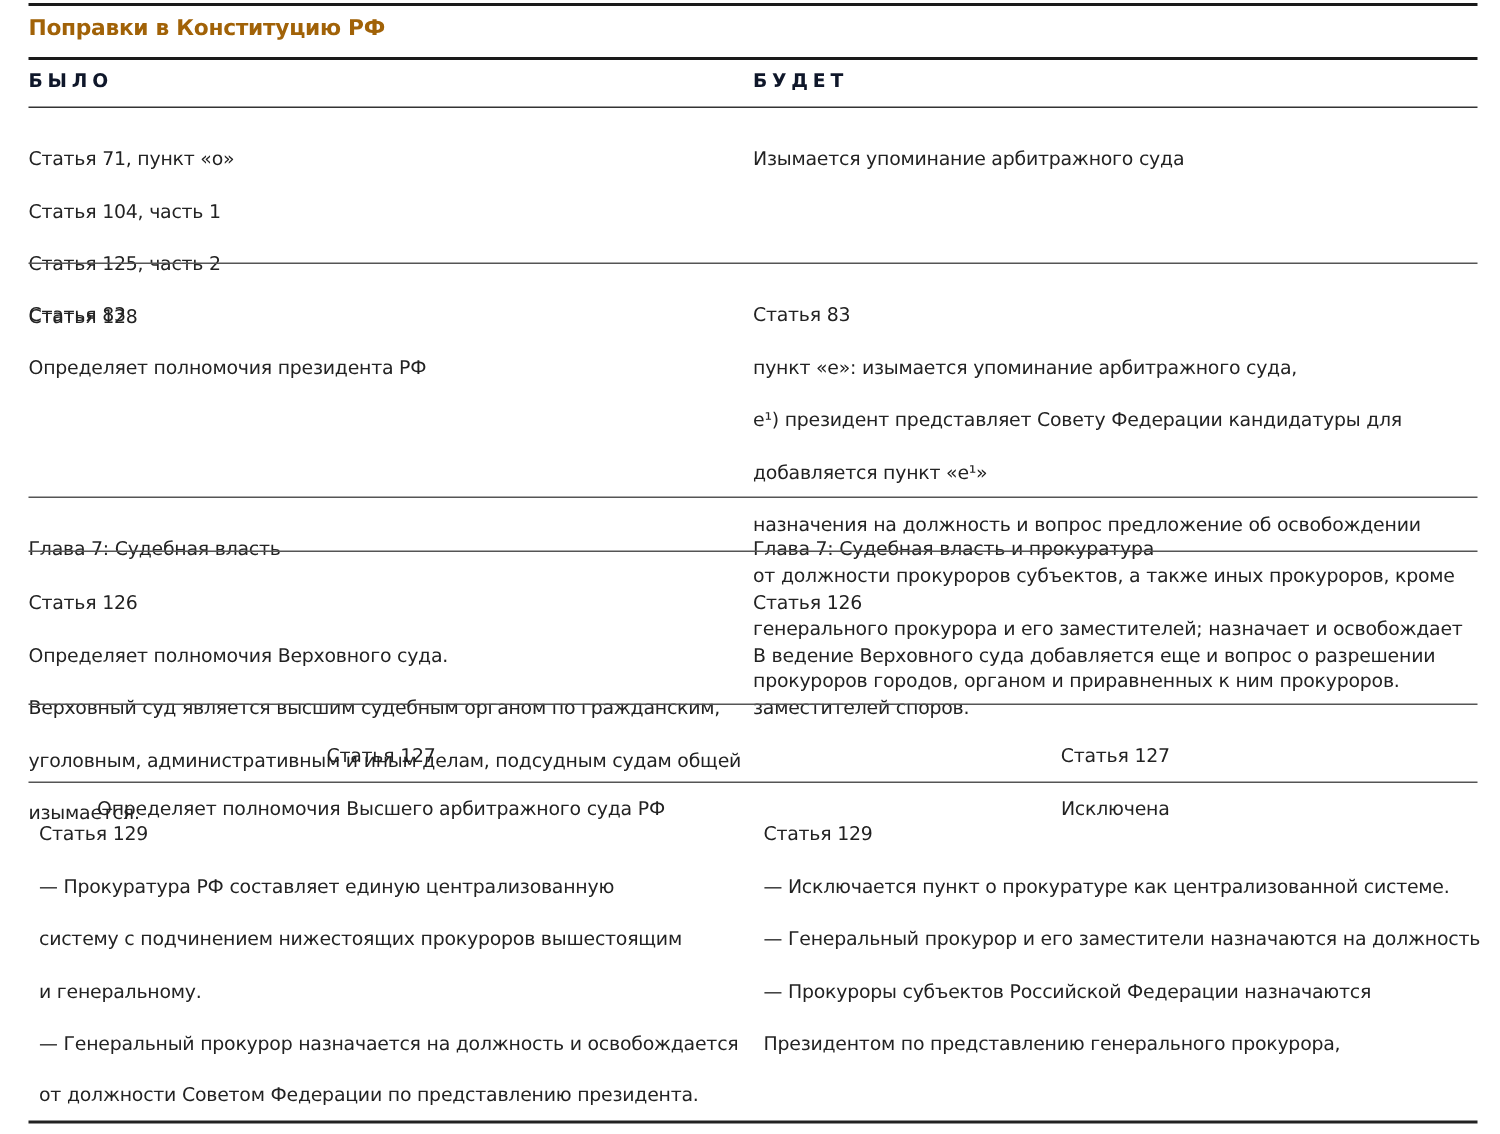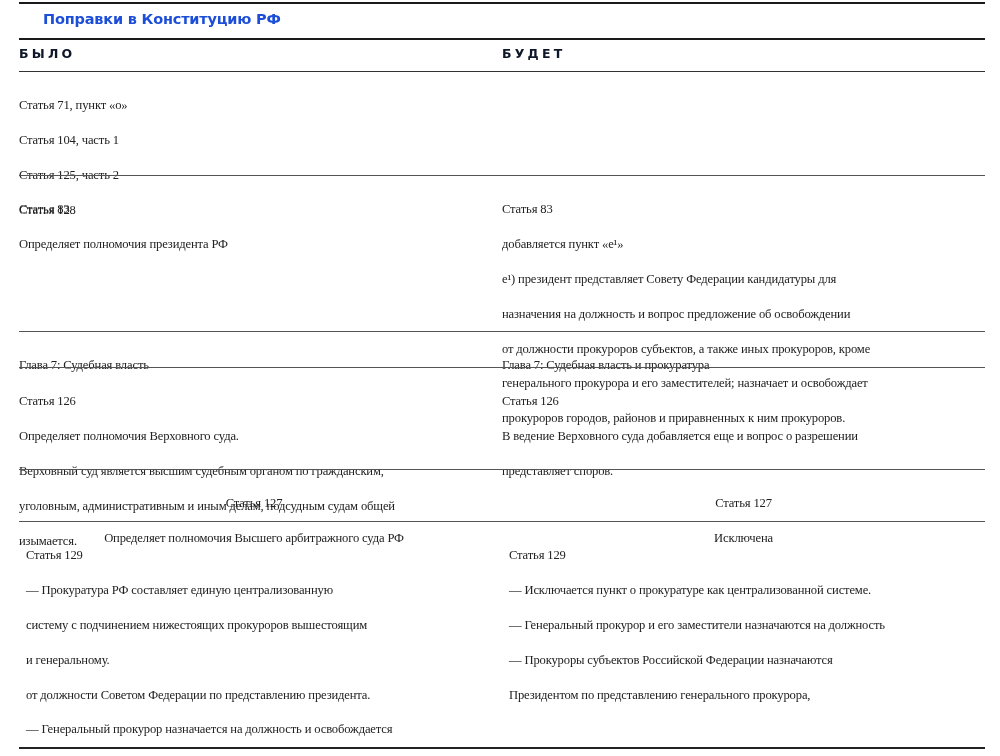--- a/index.html
+++ b/index.html
@@ -28,22 +28,21 @@
       height: 2px;
       background: #1a1a1a;
     }
     .title {
       position: absolute;
       left: 0;
       top: 11px;
       font-size: 14.5px;
       font-weight: bold;
       letter-spacing: -0.2px;
-      color: #1d4ed8;
-      margin-left: 24px;
+      color: #a16207;
     }
     .rule-title {
       position: absolute;
       left: 0; right: 0;
       top: 38px;
       height: 2px;
       background: #1a1a1a;
     }
     .colhead {
       position: absolute;
@@ -59,21 +58,20 @@
       position: absolute;
       left: 0; right: 0;
       top: 71px;
       height: 1px;
       background: #333;
     }
     .row {
       position: absolute;
       left: 0;
       width: 966px;
-      font-family: Liberation Serif, serif;
     }
     .row .rule {
       position: absolute;
       left: 0; right: 0;
       bottom: 0;
       height: 1.5px;
       background: #555;
     }
     .row .rule.thick {
       height: 2px;
@@ -106,36 +104,40 @@
   <div class="colhead right">БУДЕТ</div>
   <div class="rule-head"></div>
 
   <div class="row" style="top:72px;height:104px;">
     <div class="cell l">
       <span class="line">Статья 71, пункт «о»</span>
       <span class="line">Статья 104, часть 1</span>
       <span class="line">Статья 125, часть 2</span>
       <span class="line">Статья 128</span>
     </div>
+    <div class="cell r">
+      <span class="line">Изымается упоминание арбитражного суда</span>
+    </div>
     <div class="rule"></div>
   </div>
 
   <div class="row" style="top:176px;height:156px;">
     <div class="cell l">
       <span class="line">Статья 83</span>
       <span class="line">Определяет полномочия президента РФ</span>
     </div>
     <div class="cell r">
       <span class="line">Статья 83</span>
+      <span class="line">пункт «е»: изымается упоминание арбитражного суда,</span>
+      <span class="line">е¹) президент представляет Совету Федерации кандидатуры для</span>
       <span class="line">добавляется пункт «е¹»</span>
-      <span class="line">е¹) президент представляет Совету Федерации кандидатуры для</span>
       <span class="line">назначения на должность и вопрос предложение об освобождении</span>
       <span class="line">от должности прокуроров субъектов, а также иных прокуроров, кроме</span>
       <span class="line">генерального прокурора и его заместителей; назначает и освобождает</span>
-      <span class="line">прокуроров городов, районов и приравненных к ним прокуроров.</span>
+      <span class="line">прокуроров городов, органом и приравненных к ним прокуроров.</span>
     </div>
     <div class="rule"></div>
   </div>
 
   <div class="row" style="top:332px;height:36px;">
     <div class="cell l">
       <span class="line">Глава 7: Судебная власть</span>
     </div>
     <div class="cell r">
       <span class="line">Глава 7: Судебная власть и прокуратура</span>
@@ -147,21 +149,21 @@
     <div class="cell l">
       <span class="line">Статья 126</span>
       <span class="line">Определяет полномочия Верховного суда.</span>
       <span class="line">Верховный суд является высшим судебным органом по гражданским,</span>
       <span class="line">уголовным, административным и иным делам, подсудным судам общей</span>
       <span class="line">изымается.</span>
     </div>
     <div class="cell r">
       <span class="line">Статья 126</span>
       <span class="line">В ведение Верховного суда добавляется еще и вопрос о разрешении</span>
-      <span class="line">представляет споров.</span>
+      <span class="line">заместителей споров.</span>
     </div>
     <div class="rule"></div>
   </div>
 
   <div class="row" style="top:470px;height:52px;text-align:center;">
     <div class="cell l">
       <span class="line">Статья 127</span>
       <span class="line">Определяет полномочия Высшего арбитражного суда РФ</span>
     </div>
     <div class="cell r">
@@ -170,22 +172,22 @@
     </div>
     <div class="rule"></div>
   </div>
 
   <div class="row" style="top:522px;height:227px;">
     <div class="cell l indent">
       <span class="line">Статья 129</span>
       <span class="line">— Прокуратура РФ составляет единую централизованную</span>
       <span class="line">систему с подчинением нижестоящих прокуроров вышестоящим</span>
       <span class="line">и генеральному.</span>
+      <span class="line">— Генеральный прокурор назначается на должность и освобождается</span>
       <span class="line">от должности Советом Федерации по представлению президента.</span>
-      <span class="line">— Генеральный прокурор назначается на должность и освобождается</span>
       
       
       
     </div>
     <div class="cell r indent">
       <span class="line">Статья 129</span>
       <span class="line">— Исключается пункт о прокуратуре как централизованной системе.</span>
       <span class="line">— Генеральный прокурор и его заместители назначаются на должность</span>
       <span class="line">— Прокуроры субъектов Российской Федерации назначаются</span>
       <span class="line">Президентом по представлению генерального прокурора,</span>

